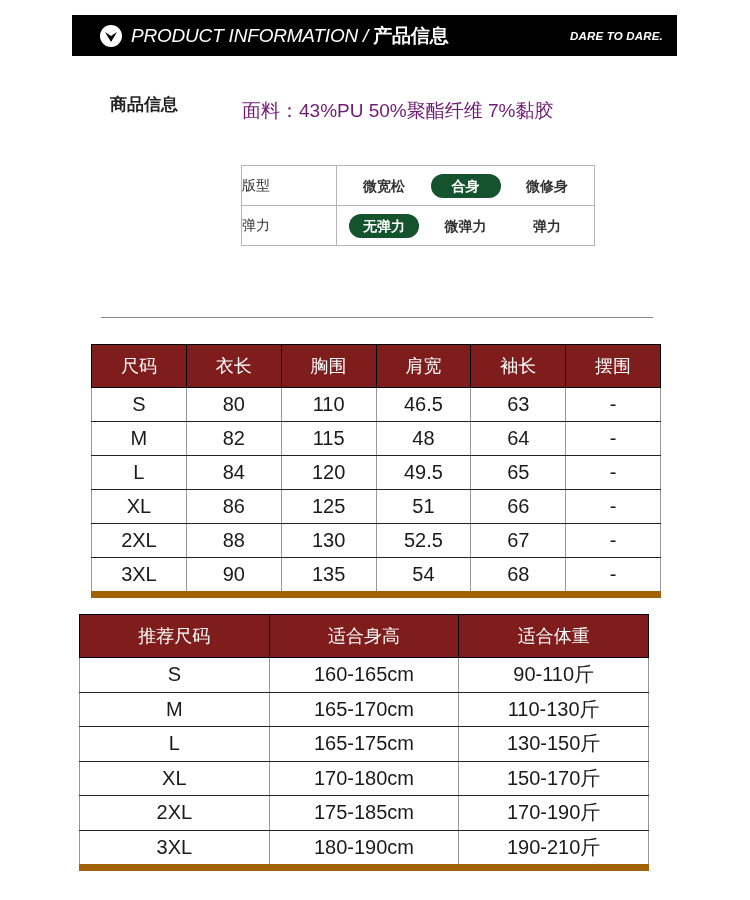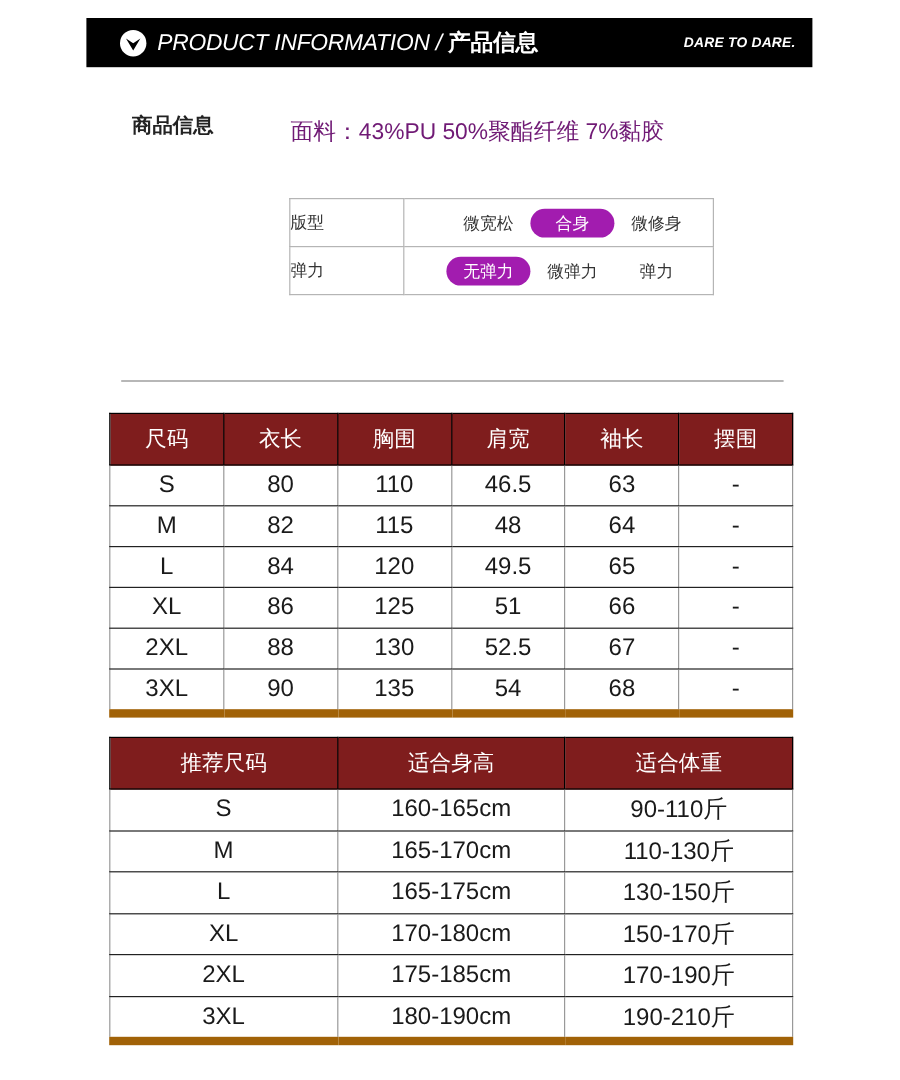--- a/index.html
+++ b/index.html
@@ -28,41 +28,41 @@
   }
   .info-lines {
     position: absolute; left: 242px; top: 98px; font-size: 19px; color: #701a75; line-height: 25px;
   }
   .attr-grid {
     position: absolute; left: 241px; top: 165px; width: 354px;
     border-collapse: collapse; font-size: 14px; color: #333;
   }
   .attr-grid td { border: 1px solid #b5b5b5; height: 39px; padding: 0; }
   .attr-grid td.key { width: 94px; text-align: left; }
-  .attr-grid .opts { display: flex; align-items: center; justify-content: flex-end; padding: 0 12px; }
+  .attr-grid .opts { display: flex; align-items: center; justify-content: space-between; padding: 0 12px; font-weight: bold; }
   .attr-grid .opt { width: 70px; height: 24px; line-height: 24px; text-align: center; }
-  .attr-grid .opt.on { background: #a21caf; color: #fff; border-radius: 12px; }
+  .attr-grid .opt.on { background: #14532d; color: #fff; border-radius: 12px; }
   .divider {
     position: absolute; left: 101px; top: 317px; width: 552px; height: 1px; background: #888;
   }
   table.size {
     position: absolute; border-collapse: collapse; font-size: 20px; color: #1a1a1a;
   }
   table.size th {
     background: #7f1d1d; color: #fff; font-weight: normal; font-size: 18px;
     border: 1px solid #000; height: 42px; padding: 0;
   }
   table.size td {
     text-align: center; height: 33px; padding: 0;
     border-left: 1px solid #999; border-right: 1px solid #999; border-bottom: 1px solid #222;
   }
   table.size tr:last-child td { border-bottom: 7px solid #a16207; margin-top: 38px; }
   #size-chart { left: 91px; top: 344px; width: 570px; }
   #size-chart col { width: 95px; }
-  #fit-chart { left: 91px; top: 614px; width: 570px; }
+  #fit-chart { left: 79px; top: 614px; width: 570px; }
   #fit-chart th { height: 42px; }
   #fit-chart td { height: 33.5px; }
 </style>
 </head>
 <body>
 
 <div class="banner">
   <span class="logo">
     <svg width="14" height="14" viewBox="0 0 14 14">
         <path d="M1 3 L7 13 L13 3 L7 7 Z" fill="#000"></path>

